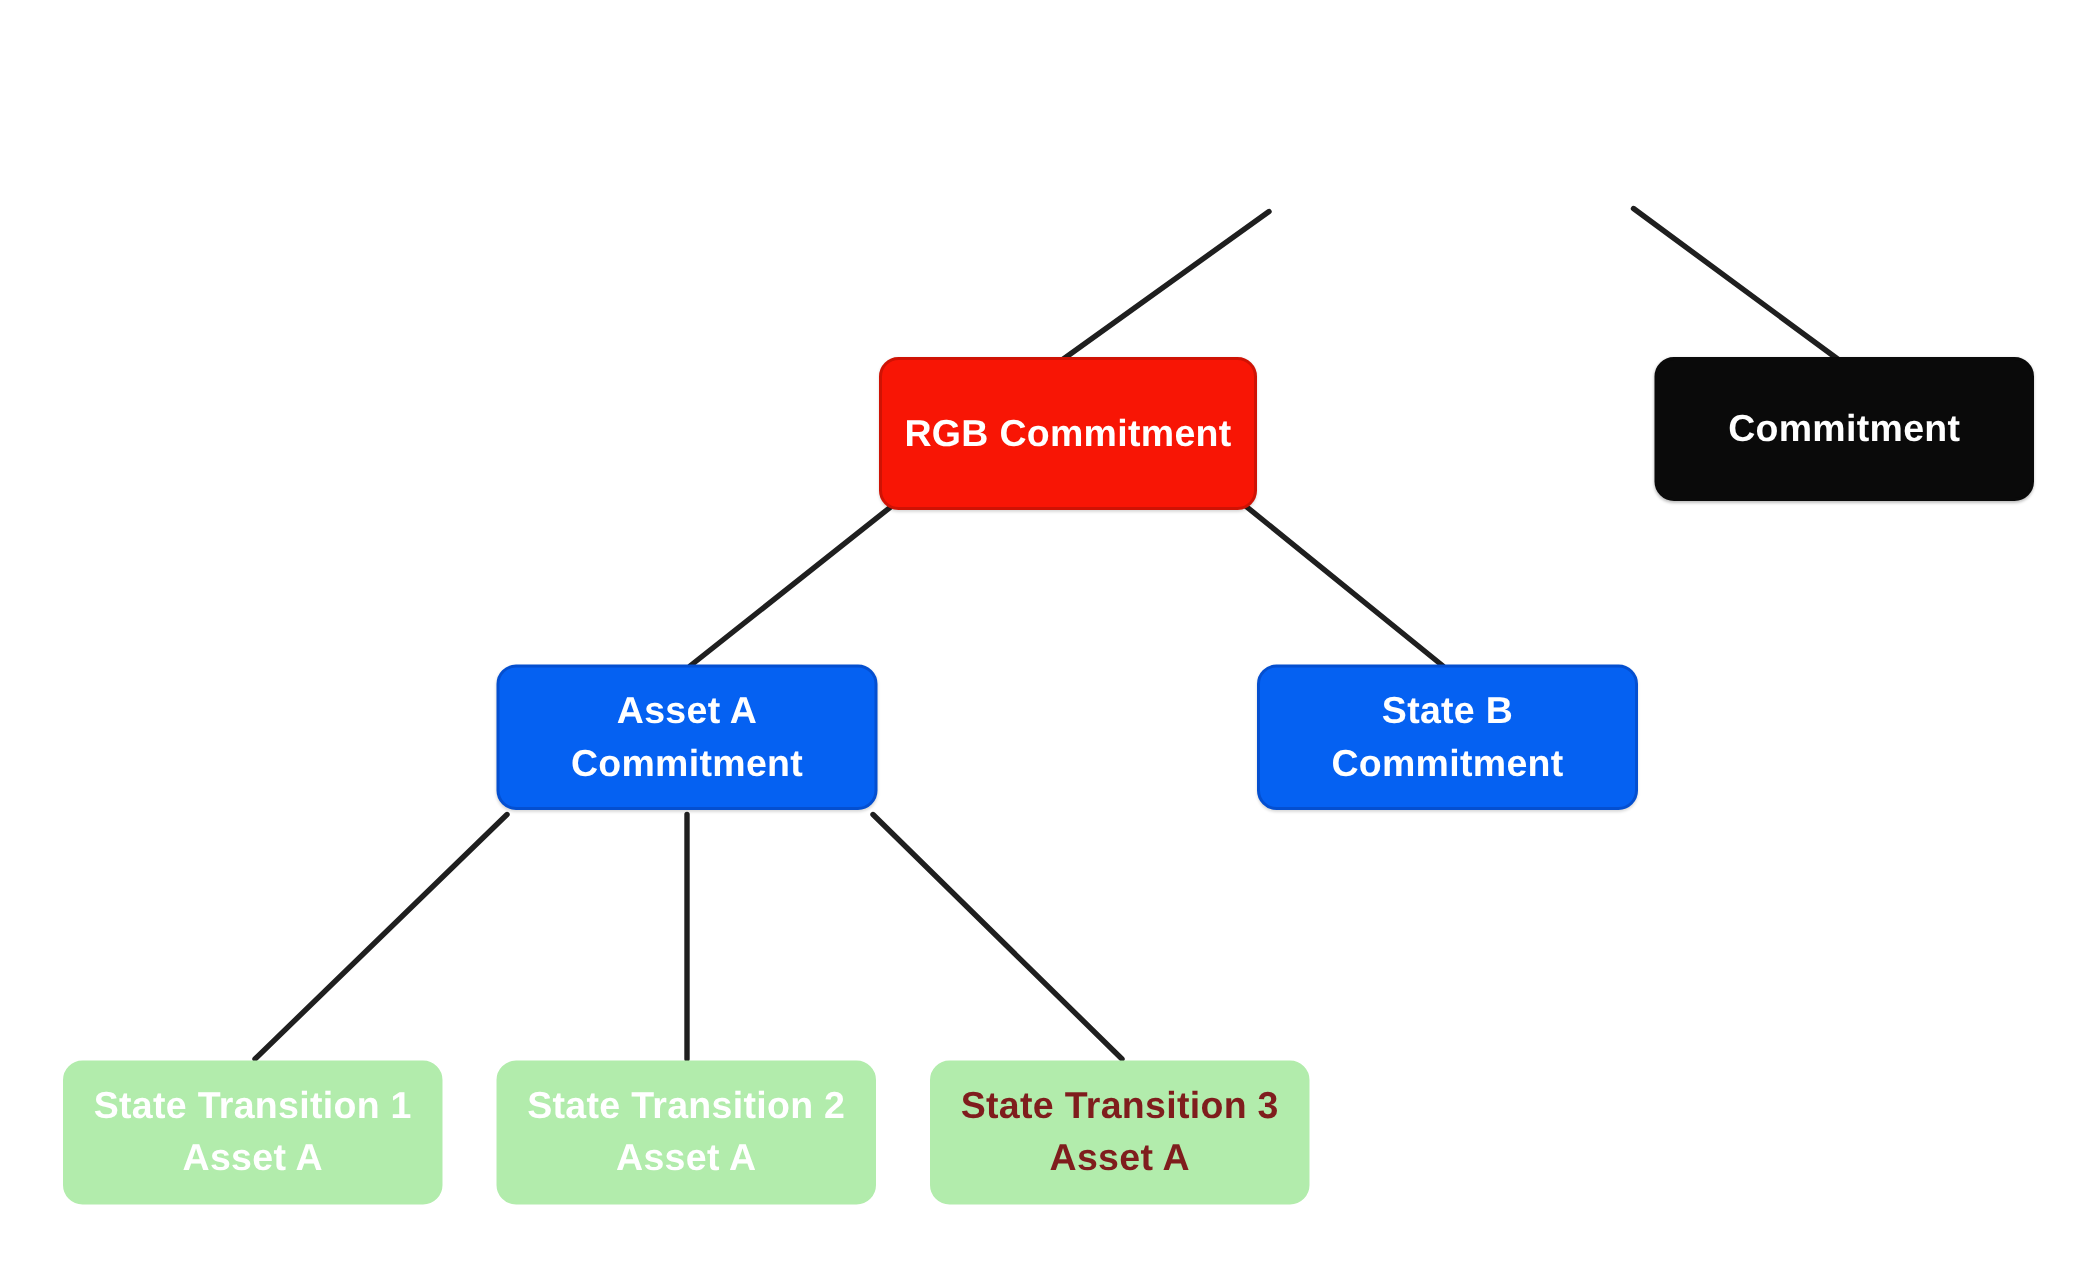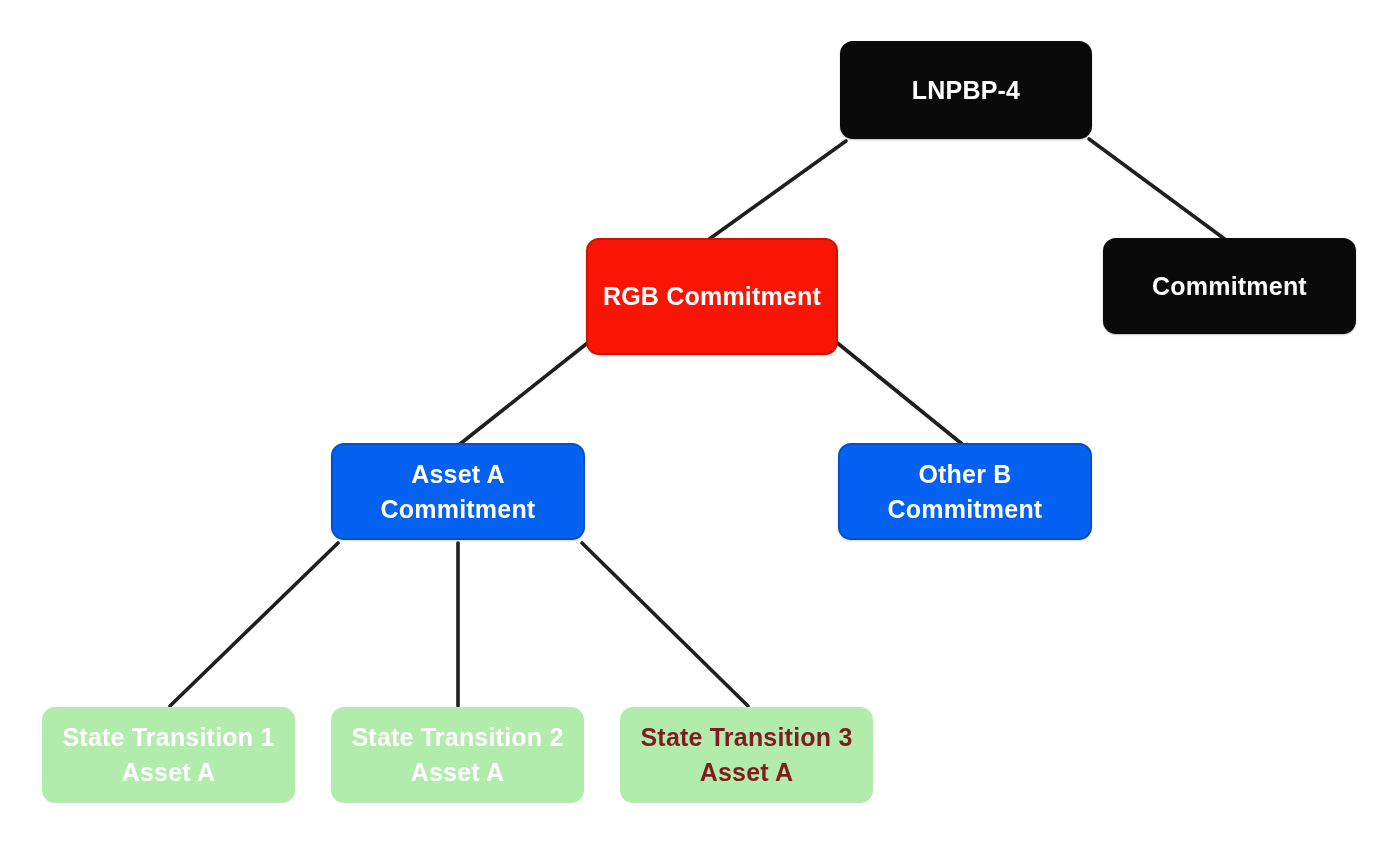--- a/index.html
+++ b/index.html
@@ -74,41 +74,37 @@
   <svg class="edges" viewBox="0 0 1400 847" aria-hidden="true">
     <line x1="846" y1="141" x2="708" y2="240"></line>
     <line x1="1089" y1="139" x2="1226" y2="240"></line>
     <line x1="595" y1="337" x2="460" y2="444"></line>
     <line x1="830" y1="337" x2="962" y2="444"></line>
     <line x1="338" y1="543" x2="170" y2="706"></line>
     <line x1="458" y1="543" x2="458" y2="706"></line>
     <line x1="582" y1="543" x2="748" y2="706"></line>
   </svg>
 
-  <div class="node black" style="left: 840px; top: 41px; width: 252px; height: 98px; color: rgb(255, 255, 255);">
-    <span>LNPBP-4</span>
 
-  </div>
-
-  <div class="node red" style="left: 586px; top: 238px; width: 252px; height: 117px; color: rgb(255, 255, 255);">
+  <div class="node red" style="left: 586px; top: 238px; width: 252px; height: 102px; color: rgb(255, 255, 255);">
     <span>RGB Commitment</span>
 
   </div>
 
   <div class="node black" style="left: 1103px; top: 238px; width: 253px; height: 96px; color: rgb(255, 255, 255);">
     <span>Commitment</span>
   </div>
 
   <div class="node blue" style="left: 331px; top: 443px; width: 254px; height: 97px; color: rgb(255, 255, 255);">
     <span>Asset A</span>
     <span>Commitment</span>
   </div>
 
   <div class="node blue" style="left: 838px; top: 443px; width: 254px; height: 97px; color: rgb(255, 255, 255);">
-    <span>Other B</span>
+    <span>State B</span>
     <span>Commitment</span>
   </div>
 
   <div class="node green" style="left: 42px; top: 707px; width: 253px; height: 96px; color: rgb(255, 255, 255); align-items: center;">
     <span>State Transition 1</span>
     <span>Asset A</span>
   </div>
 
   <div class="node green" style="left: 331px; top: 707px; width: 253px; height: 96px; color: rgb(255, 255, 255);">
     <span>State Transition 2</span>

